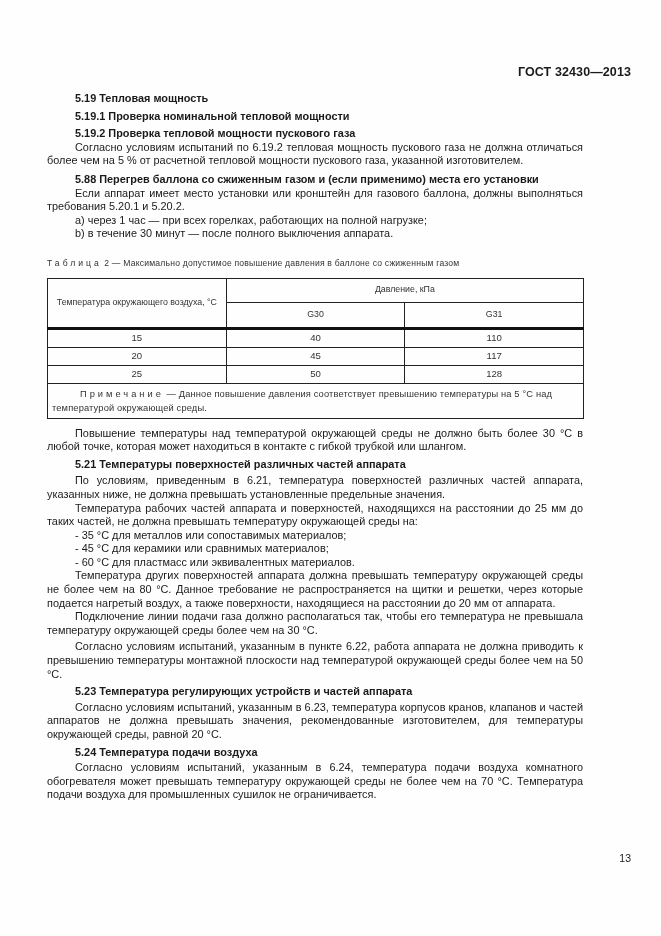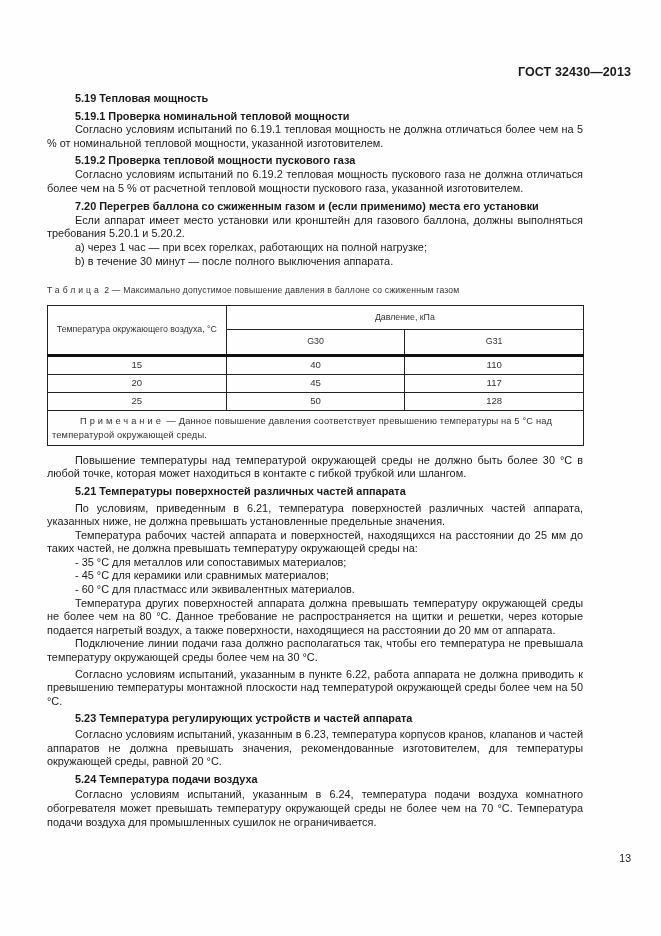--- a/index.html
+++ b/index.html
@@ -29,26 +29,25 @@
 </head>
 <body>
 
 <div class="page">
   <div class="hdr">ГОСТ 32430—2013</div>
 
   <div class="content">
     <div class="h first">5.19  Тепловая мощность</div>
 
     <div class="h">5.19.1  Проверка номинальной тепловой мощности</div>
-    <div class="p">Согласно условиям испытаний по 6.19.1 тепловая мощность не должна отличаться более чем на 5 % от номинальной тепловой мощности, указанной изготовителем.</div>
 
     <div class="h">5.19.2  Проверка тепловой мощности пускового газа</div>
     <div class="p">Согласно условиям испытаний по 6.19.2 тепловая мощность пускового газа не должна отличаться более чем на 5 % от расчетной тепловой мощности пускового газа, указанной изготовителем.</div>
 
-    <div class="h" style="margin-top:5px;">7.20  Перегрев баллона со сжиженным газом и (если применимо) места его установки</div>
+    <div class="h" style="margin-top:5px;">5.88  Перегрев баллона со сжиженным газом и (если применимо) места его установки</div>
     <div class="p">Если аппарат имеет место установки или кронштейн для газового баллона, должны выполняться требования 5.20.1 и 5.20.2.</div>
     <div class="li">a)  через 1 час — при всех горелках, работающих на полной нагрузке;</div>
     <div class="li">b)  в течение 30 минут — после полного выключения аппарата.</div>
 
     <div class="caption"><span class="sp">Таблица</span><span> 2 — Максимально допустимое повышение давления в баллоне со сжиженным газом</span></div>
 
     <table>
       <tbody>
           <tr>
         <td class="th1" rowspan="2">Температура окружающего воздуха, °С</td>

